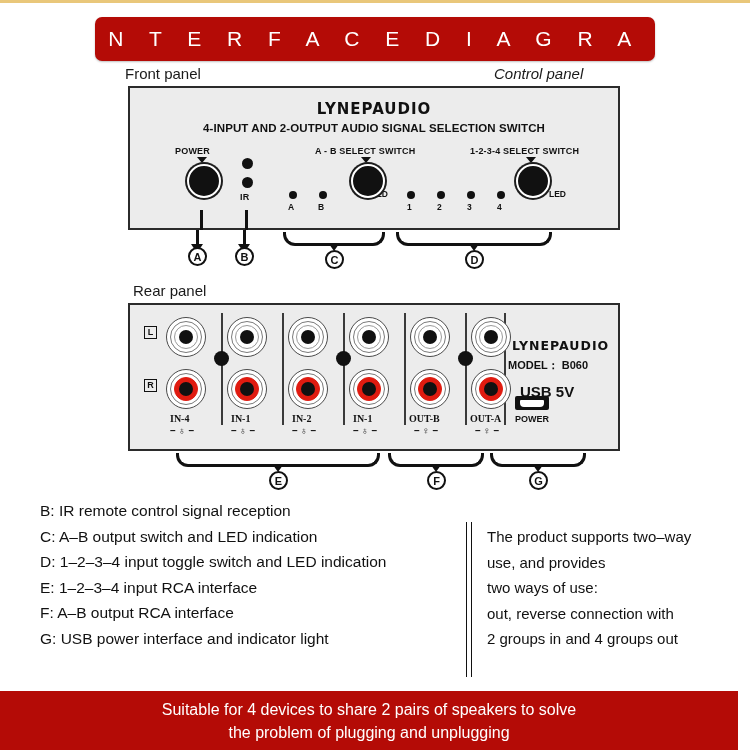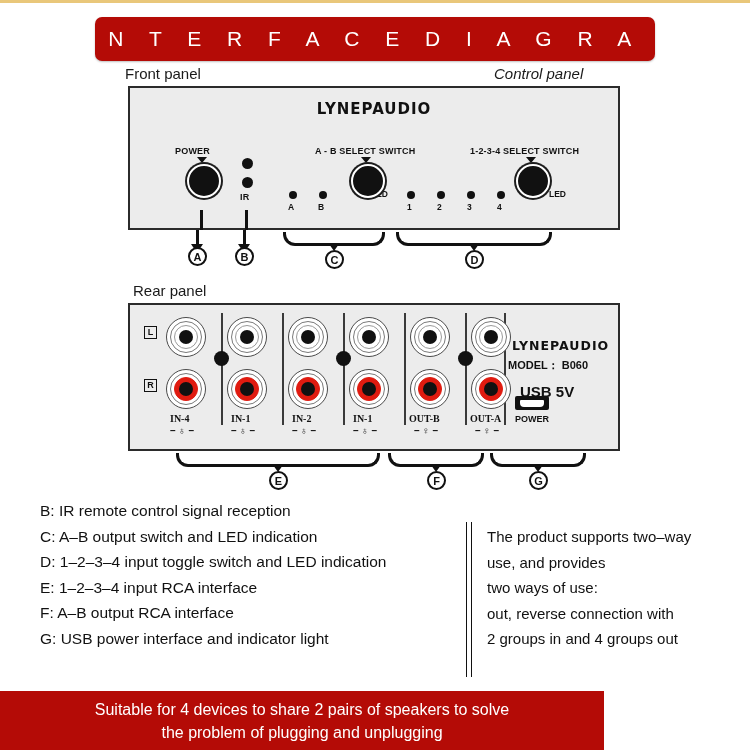--- a/index.html
+++ b/index.html
@@ -132,21 +132,21 @@
   #legend{position:absolute;left:40px;top:498px;width:430px;}
   #legend .line{font-size:15.5px;color:#111;line-height:25.5px;white-space:nowrap;}
 
   #note{position:absolute;left:487px;top:524px;width:250px;}
   #note .line{font-size:15px;color:#111;line-height:25.5px;white-space:nowrap;}
   .note-bar{position:absolute;left:466px;top:522px;width:6px;height:155px;
     border-left:1.6px solid #111;border-right:1.6px solid #111;box-sizing:border-box;}
 
   
   #bottom-banner{
-    position:absolute;left:0;bottom:0;width:604px;height:59px;background:#b40b06;
+    position:absolute;left:0;bottom:0;width:738px;height:59px;background:#b40b06;
     display:flex;flex-direction:column;align-items:center;justify-content:center;
   }
   #bottom-banner div{color:#fff;font-size:16px;line-height:23px;text-align:center;}
 </style>
 </head>
 <body>
 
 <div id="page">
 
   <div class="top-rule"></div>
@@ -154,20 +154,21 @@
   <div class="title-banner">
     <span>I N T E R F A C E     D I A G R A M</span>
   </div>
 
   <div class="cap" id="cap-front">Front panel</div>
   <div class="cap" id="cap-control">Control panel</div>
   <div class="cap" id="cap-rear">Rear panel</div>
 
   <div class="panel" id="front-panel">
     <div class="brand" id="front-brand">LYNEPAUDIO</div>
+    <div id="front-subtitle">4-INPUT AND 2-OUTPUT AUDIO SIGNAL SELECTION SWITCH</div>
 
     <div class="ctl-label" style="left:45px;top:58px;">POWER</div>
     <div class="tri-down" style="left:67px;top:69px;"></div>
     <div class="knob" style="left:57px;top:76px;"></div>
 
     <div class="irdot" style="left:112px;top:70px;"></div>
     <div class="irdot" style="left:112px;top:89px;"></div>
     <div class="ctl-label" style="left:110px;top:104px;">IR</div>
 
     <div class="led" style="left:159px;top:103px;"></div>

